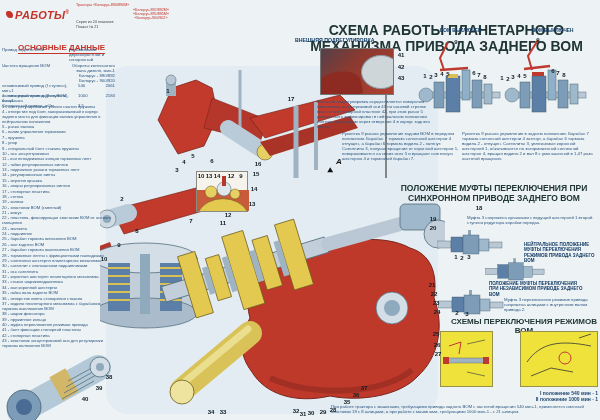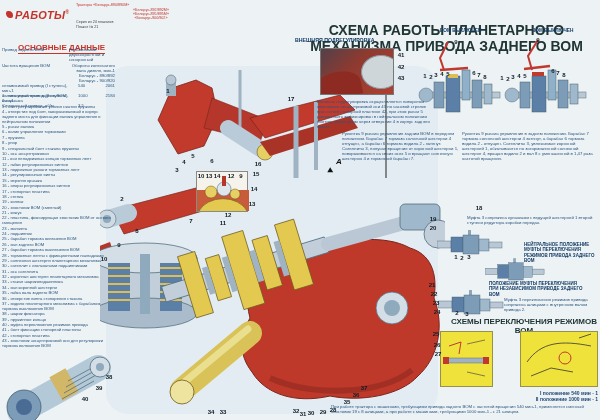--- a/index.html
+++ b/index.html
@@ -257,20 +257,21 @@
     <rect x="28" y="36" width="12" height="4" fill="#c0392f"></rect>
   </svg>
 
   <div class="abs sc tiny" style="left:317px;top:99px;width:228px">Внешняя подрегулировка осуществляется поворотом хвостовика эксцентриковой оси 43 по часовой стрелке при снятой стопорной пластине 42, при этом рычаг 5 должен быть зафиксирован в нейтральном положении болтом, завернутым через отверстие 4 в корпус заднего моста.</div>
   <div class="abs sc tiny" style="left:342px;top:131px;width:240px">Рукоятка 9 рычага управления задним ВОМ в переднем положении. Барабан 7 тормоза солнечной шестерни 4 отпущен, а барабан 6 тормоза водила 2 - затянут. Сателлиты 3, получая вращение от коронной шестерни 1, поворачиваются на своих осях 5 и вращают солнечную шестерню 4 и тормозной барабан 7.</div>
   <div class="abs sc tiny" style="left:462px;top:131px;width:272px">Рукоятка 9 рычага управления в заднем положении. Барабан 7 тормоза солнечной шестерни 4 затянут, а барабан 6 тормоза водила 2 - отпущен. Сателлиты 3, увлекаемые коронной шестерней 1, обкатываются по заторможенной солнечной шестерне 4, вращая водило 2 и вал 8 с уменьшенной в 1,47 раза частотой вращения.</div>
 
   <div class="abs viewA" style="left:336px;top:157px">А</div>
   <div class="abs arrowA" style="left:327px;top:168px"></div>
 
+  <div class="abs sechead" style="left:388px;top:184px;width:212px;font-size:8.5px;line-height:1.15">ПОЛОЖЕНИЕ МУФТЫ ПЕРЕКЛЮЧЕНИЯ ПРИ СИНХРОННОМ ПРИВОДЕ ЗАДНЕГО ВОМ</div>
   <div class="abs sc tiny" style="left:467px;top:215px;width:264px">Муфта 3 сопряжена кулачками с ведущей шестерней 1 второй ступени редуктора коробки передач.</div>
 
   <svg class="abs" style="left:437px;top:230px" width="66" height="26" viewBox="0 0 66 26">
     <rect x="31" y="0" width="3" height="6" fill="#8fa6b8"></rect>
     <rect x="0" y="11" width="14" height="7" fill="#b9c8d4" stroke="#44606e" stroke-width=".4"></rect>
     <rect x="14" y="7" width="12" height="15" fill="#5b7fa6" stroke="#44606e" stroke-width=".4"></rect>
     <rect x="26" y="5" width="16" height="19" fill="#7d9cb8" stroke="#44606e" stroke-width=".4"></rect>
     <rect x="42" y="9" width="10" height="12" fill="#9fb8cc" stroke="#44606e" stroke-width=".4"></rect>
     <rect x="52" y="12" width="13" height="6" fill="#b9c8d4" stroke="#44606e" stroke-width=".4"></rect>
   </svg>

